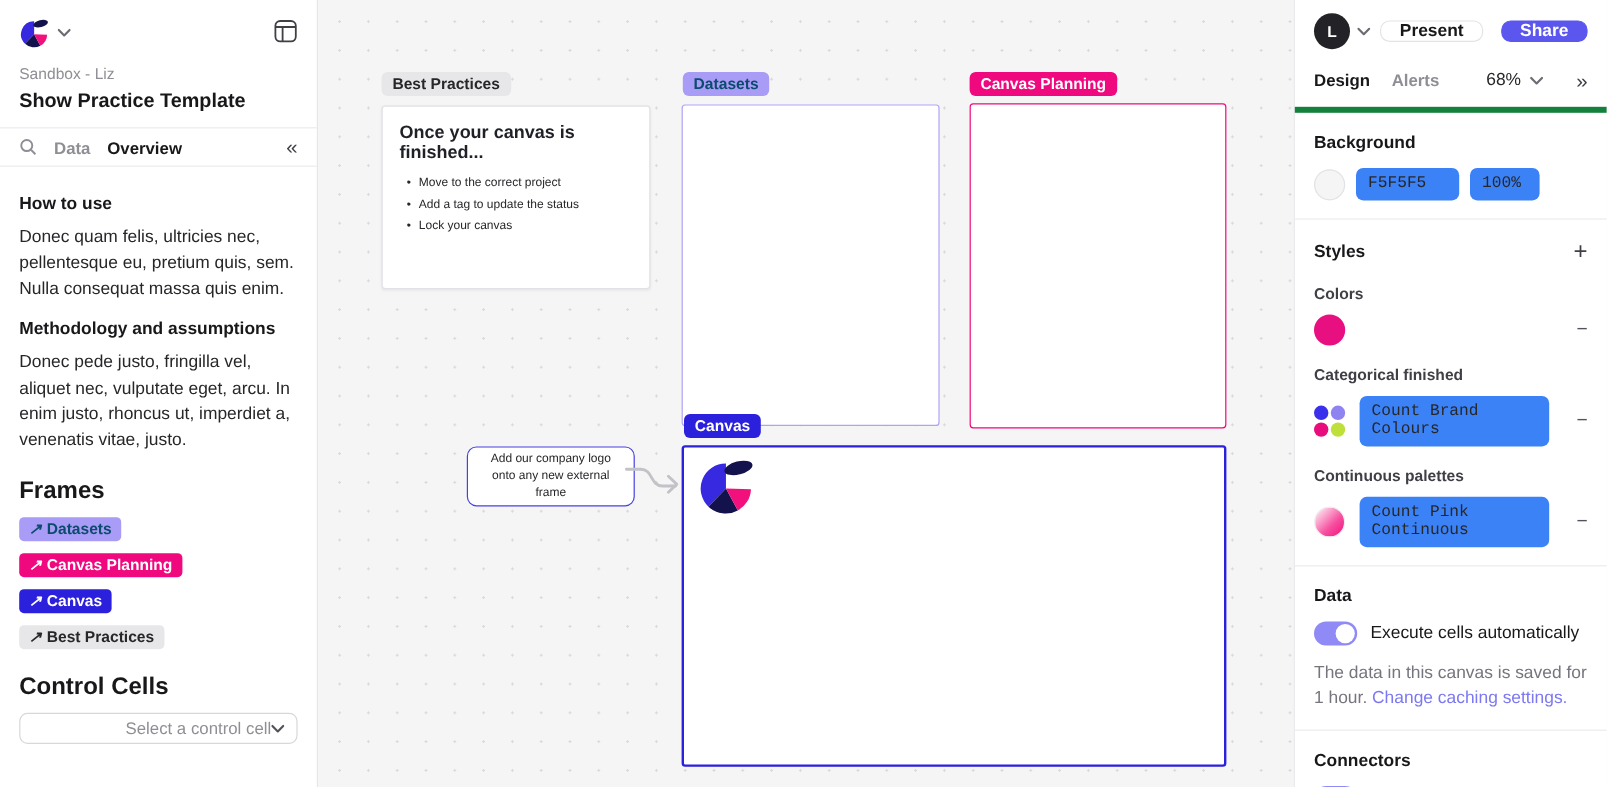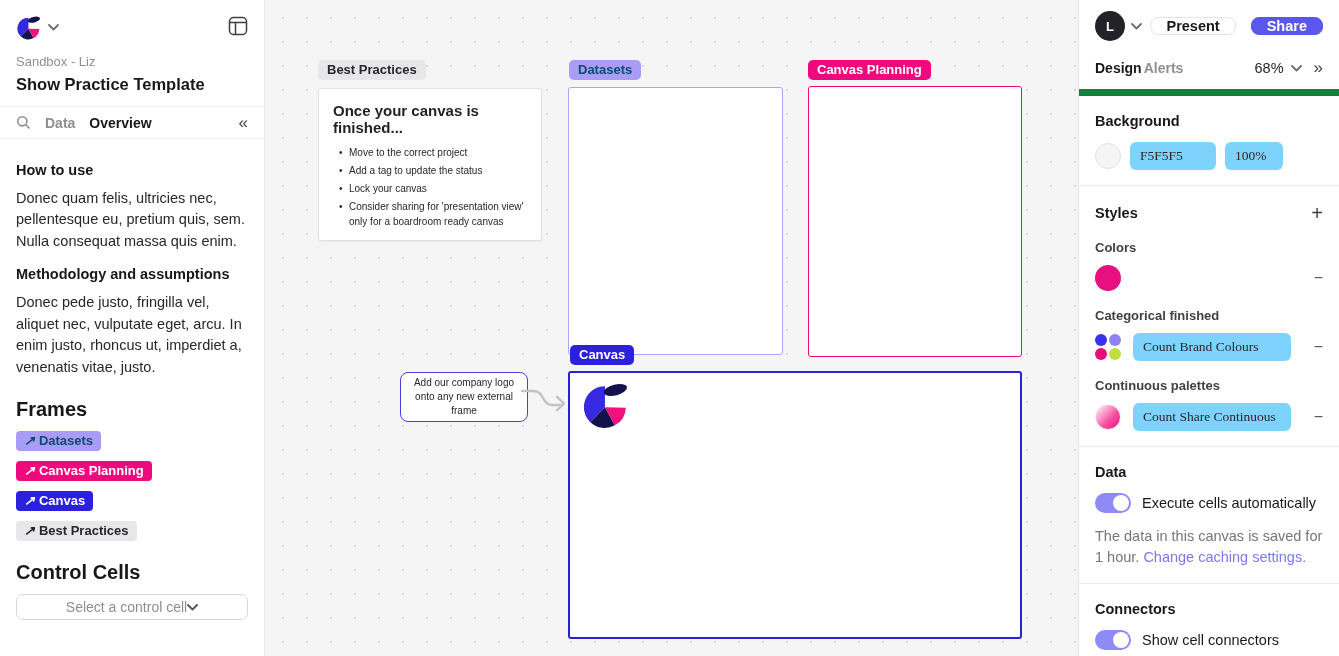--- a/index.html
+++ b/index.html
@@ -24,61 +24,61 @@
   .lp-content { padding:15px 16px; }
   .lp-content h3 { font-size:14.5px; font-weight:bold; margin:8px 0 10px; }
   .lp-content p { font-size:14.5px; line-height:1.48; color:#27272A; margin-bottom:14px; }
   .lp-content h2 { font-size:20px; font-weight:bold; margin:20px 0 10px; }
   .tag-list { display:flex; flex-direction:column; align-items:flex-start; gap:10px; margin-bottom:8px; }
   .frame-tag { display:inline-flex; align-items:center; gap:4px; font-size:13px; font-weight:bold; padding:2px 8px 3px; border-radius:4px; cursor:pointer; white-space:nowrap; }
   .t-datasets { background:#A89CF6; color:#0c4a6e; }
   .t-planning { background:#F0087E; color:#fff; }
   .t-canvas { background:#2B20DB; color:#fff; }
   .t-best { background:#E7E7E9; color:#27272A; }
-  .select-box { display:flex; align-items:center; justify-content:center; border:1px solid #D8D8DC; border-radius:7px; padding:4px 10px; margin-top:4px; cursor:pointer; background:#fff; }
+  .select-box { display:flex; align-items:center; justify-content:flex-end; border:1px solid #D8D8DC; border-radius:7px; padding:4px 10px; margin-top:4px; cursor:pointer; background:#fff; }
   .select-box span { font-size:14px; color:#8E8E95; }
   .select-box .chev-icon { color:#52525B; }
 
   
   .canvas-area { position:absolute; left:265px; top:0; bottom:0; width:813px; background-color:#F5F5F6;
     background-image:radial-gradient(#D8D8DB 1.1px, transparent 1.1px); background-size:24px 24px; background-position:6px 6px; }
   .cv-abs { position:absolute; }
   .cv-tag { display:inline-flex; align-items:center; font-size:13px; font-weight:bold; padding:2px 9px 3px; border-radius:5px; cursor:pointer; white-space:nowrap; z-index:2; }
   .cv-frame { background:#fff; border-radius:3px; }
   .bp-card { left:53px; top:88px; width:224px; height:153px; background:#fff; border:1px solid #E2E2E6; border-radius:3px; box-shadow:0 1px 2px rgba(0,0,0,.05); padding:13px 14px; cursor:pointer; }
   .bp-card h4 { font-size:15px; font-weight:bold; color:#1F2127; margin-bottom:9px; }
   .bp-card ul { list-style:none; padding-left:6px; }
   .bp-card li { font-size:10px; color:#27272A; line-height:1.5; margin-bottom:3px; padding-left:10px; position:relative; }
   .bp-card li::before { content:"•"; position:absolute; left:0; top:0; }
-  .note-box { left:135px; top:372px; width:128px; height:50px; background:#fff; border:1.7px solid #4740E4; border-radius:8px; display:flex; align-items:center; justify-content:center; padding:4px 8px; cursor:pointer; }
+  .note-box { left:124px; top:372px; width:140px; height:50px; background:#fff; border:1.7px solid #4740E4; border-radius:8px; display:flex; align-items:center; justify-content:center; padding:4px 8px; cursor:pointer; }
   .note-box span { font-size:10px; line-height:1.4; color:#27272A; text-align:center; }
   .logo-lg svg { width:50px; height:50px; display:block; }
 
   
   .right-panel { position:absolute; right:0; top:0; bottom:0; width:261px; background:#fff; border-left:1px solid #E7E7EA; z-index:3; }
   .rp-top { display:flex; align-items:center; padding:11px 16px 10px; gap:6px; }
   .avatar { width:30px; height:30px; border-radius:50%; background:#232327; color:#fff; font-size:13px; font-weight:bold; display:flex; align-items:center; justify-content:center; cursor:pointer; }
   .rp-top .chev-icon { cursor:pointer; }
   .btn { height:18px; border-radius:8px; font-size:14.5px; font-weight:bold; display:inline-flex; align-items:center; padding:0 15px; cursor:pointer; }
   .btn-present { margin-left:auto; background:#fff; border:1px solid #E4E4E7; color:#18181B; }
   .btn-share { background:#5B57EE; border:1px solid #5B57EE; color:#fff; margin-left:9px; }
-  .rp-tabs { display:flex; align-items:flex-end; gap:2px; padding:8px 16px 13px; border-bottom:7px solid #15803d; }
+  .rp-tabs { display:flex; align-items:flex-start; gap:18px; padding:8px 16px 13px; border-bottom:5px solid #15803d; }
   .zoom-ctl { margin-left:auto; display:inline-flex; align-items:center; gap:7px; font-size:14.5px; color:#27272A; cursor:pointer; }
   .collapse-right { font-size:17px; color:#3F3F46; cursor:pointer; margin-left:10px; line-height:1; }
   .rp-section { padding:17px 16px 15px; border-bottom:1px solid #ECECEF; }
   .rp-section:last-child { border-bottom:none; }
   .rp-section h4 { font-size:14.5px; font-weight:bold; color:#18181B; }
   .rp-head-row { display:flex; align-items:center; justify-content:space-between; }
   .plus-icon { font-size:20px; color:#3F3F46; cursor:pointer; line-height:1; }
   .bg-row { display:flex; align-items:center; gap:9px; margin-top:13px; }
   .swatch-circle { width:26px; height:26px; border-radius:50%; flex:0 0 auto; cursor:pointer; }
   .sw-bg { background:#F5F5F6; border:1px solid #E2E2E6; }
   .sw-pink { background:#E80F80; }
   .sw-grad { background:linear-gradient(135deg, #FDEFF5 5%, #F74FA0 60%, #F2117C 100%); border:1px solid #EEE; }
-  .field { background:#7dd3fc; border:none; border-radius:6px; padding:6px 10px; font-size:13.5px; color:#27272A; font-family:Liberation Serif, serif; }
+  .field { background:#3b82f6; border:none; border-radius:6px; padding:6px 10px; font-size:13.5px; color:#27272A; font-family:Liberation Mono, monospace; }
   .f-hex { width:86px; } .f-pct { width:58px; }
   .sub-label { font-size:13px; font-weight:bold; color:#3F3F46; margin:17px 0 10px; }
   .palette-row { display:flex; align-items:center; gap:12px; }
   .palette-row .field { width:158px; }
   .minus-icon { margin-left:auto; font-size:16px; color:#52525B; cursor:pointer; }
   .cat-swatch { width:26px; height:26px; display:grid; grid-template-columns:12px 12px; grid-template-rows:12px 12px; gap:2px; flex:0 0 auto; cursor:pointer; }
   .cat-swatch i { border-radius:50%; display:block; }
   .cat-swatch .c1 { background:#3A2FEA; } .cat-swatch .c2 { background:#8F83F2; }
   .cat-swatch .c3 { background:#E80C7C; } .cat-swatch .c4 { background:#BFE03A; }
   .toggle-row { display:flex; align-items:center; gap:11px; margin-top:13px; }
@@ -184,21 +184,20 @@
 
   <main class="canvas-area">
 
     <span class="cv-abs cv-tag t-best" style="left:53px; top:60px;">Best Practices</span>
     <div class="cv-abs bp-card">
       <h4>Once your canvas is finished...</h4>
       <ul>
         <li>Move to the correct project</li>
         <li>Add a tag to update the status</li>
         <li>Lock your canvas</li>
-        <li>Consider sharing for 'presentation view' only for a boardroom ready canvas</li>
       </ul>
     </div>
 
     <span class="cv-abs cv-tag t-datasets" style="left:304px; top:60px;">Datasets</span>
     <div class="cv-abs cv-frame" style="left:303px; top:87px; width:215px; height:268px; border:1.5px solid #AFA3F7;"></div>
 
     <span class="cv-abs cv-tag t-planning" style="left:543px; top:60px;">Canvas Planning</span>
     <div class="cv-abs cv-frame" style="left:543px; top:86px; width:214px; height:271px; border:1.5px solid #F0087E;"></div>
 
     <span class="cv-abs cv-tag t-canvas" style="left:305px; top:345px;">Canvas</span>
@@ -273,21 +272,21 @@
             <i class="c2"></i>
             <i class="c3"></i>
             <i class="c4"></i>
           </span>
         <span class="field">Count Brand Colours</span>
         <span class="minus-icon">−</span>
       </div>
       <div class="sub-label">Continuous palettes</div>
       <div class="palette-row">
         <span class="swatch-circle sw-grad"></span>
-        <span class="field">Count Share Continuous</span>
+        <span class="field">Count Pink Continuous</span>
         <span class="minus-icon">−</span>
       </div>
     </div>
 
     <div class="rp-section">
       <h4>Data</h4>
       <div class="toggle-row">
         <span class="toggle"></span>
         <label>Execute cells automatically</label>
       </div>

